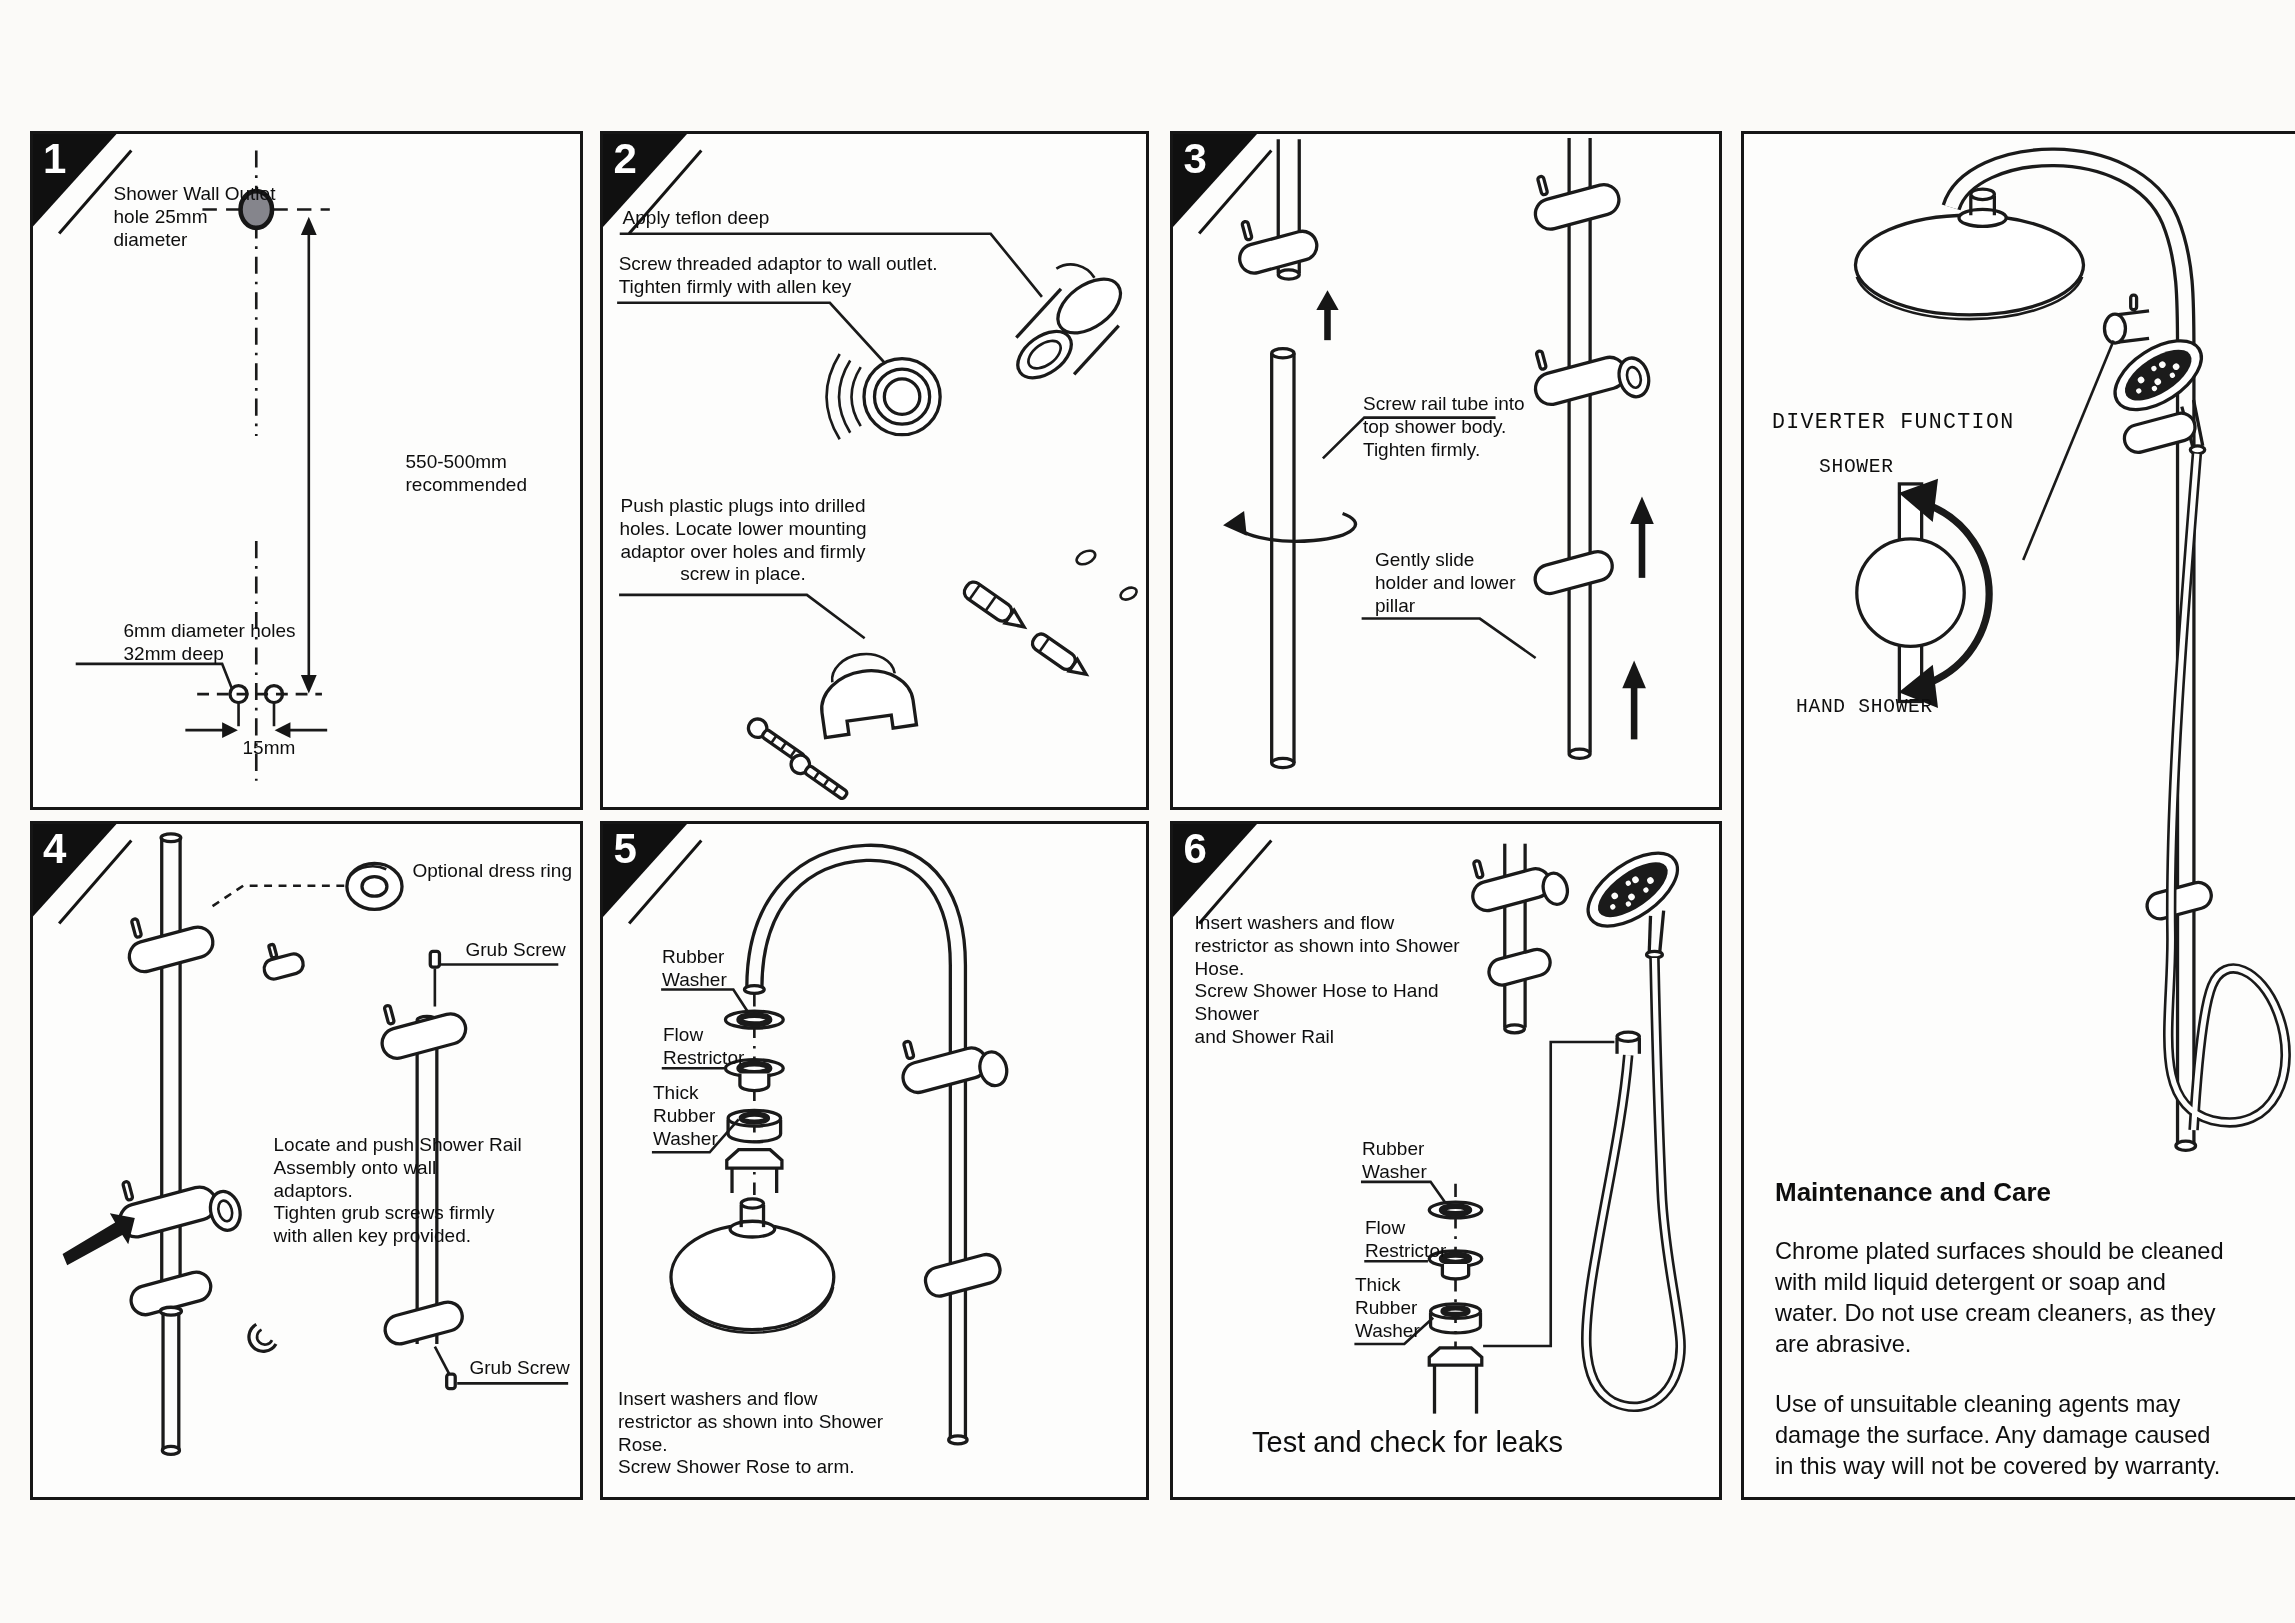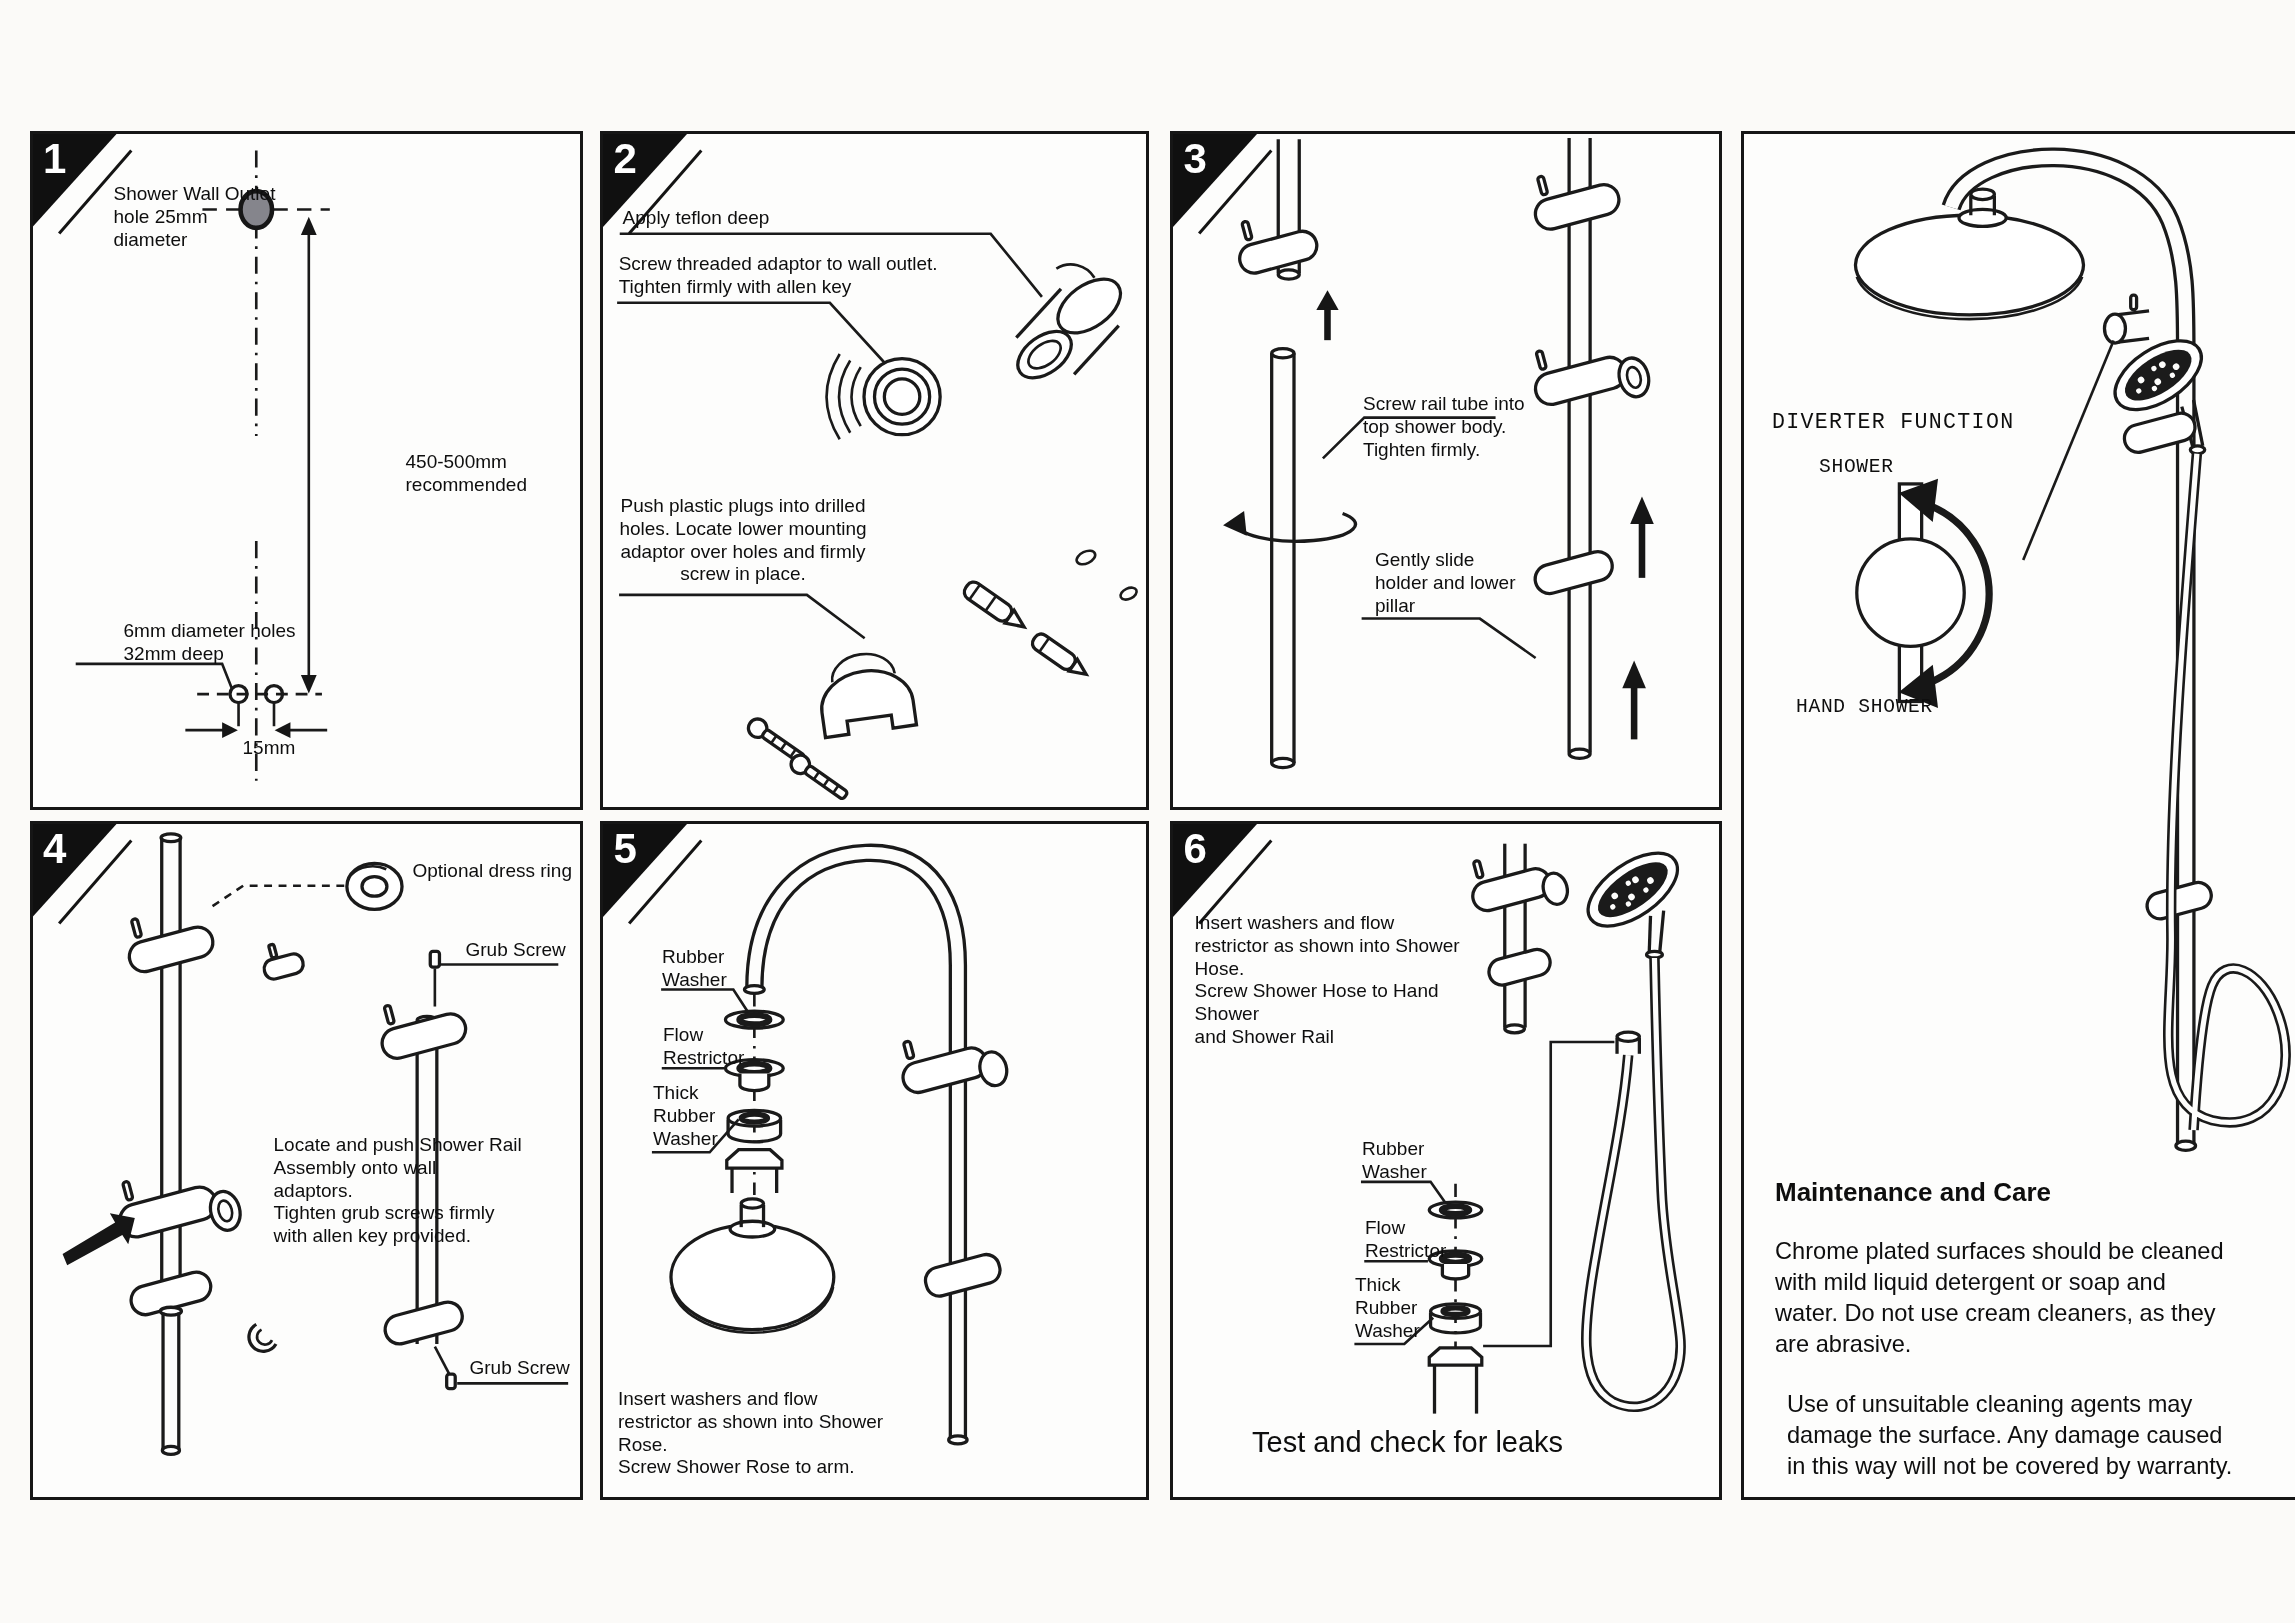--- a/index.html
+++ b/index.html
@@ -48,21 +48,21 @@
       <line class="ln" x1="367" y1="868" x2="367" y2="902"></line>
       <line class="ln" x1="232" y1="908" x2="296" y2="908"></line>
       <polygon class="blk" points="312,908 288,896 288,920"></polygon>
       <line class="ln" x1="448" y1="908" x2="384" y2="908"></line>
       <polygon class="blk" points="368,908 392,896 392,920"></polygon>
       <path class="ln" d="M65,807 L288,807 L303,845"></path>
     </svg>
     <div class="t" style="left:81px;top:49px;">Shower Wall Outlet
 hole 25mm
 diameter</div>
-    <div class="t" style="left:373px;top:317px;">450-500mm
+    <div class="t" style="left:373px;top:317px;">550-500mm
 recommended</div>
     <div class="t" style="left:43px;top:486px;margin-left:48px;">6mm diameter holes
 32mm deep</div>
     <div class="t" style="left:210px;top:603px;">15mm</div>
   </div>
 
   <div class="panel" style="left:600px;top:131px;width:549px;height:679px;">
     <div class="badge">
         <span>2</span>
       </div>
@@ -476,19 +476,19 @@
       </g>
     </svg>
     <div class="mono" style="left:28px;top:276px;font-size:21.6px;letter-spacing:1.3px;">DIVERTER FUNCTION</div>
     <div class="mono" style="left:75px;top:322px;font-size:19.6px;letter-spacing:0.7px;">SHOWER</div>
     <div class="mono" style="left:52px;top:562px;font-size:19.6px;letter-spacing:0.7px;">HAND SHOWER</div>
     <div class="m-title" style="left:31px;top:1043px;">Maintenance and Care</div>
     <div class="m-p" style="left:31px;top:1102px;width:478px;">Chrome plated surfaces should be cleaned
 with mild liquid detergent or soap and
 water. Do not use cream cleaners, as they
 are abrasive.</div>
-    <div class="m-p" style="left:31px;top:1255px;width:478px;margin-left:12px;">Use of unsuitable cleaning agents may
+    <div class="m-p" style="left:31px;top:1255px;width:478px;">Use of unsuitable cleaning agents may
 damage the surface. Any damage caused
 in this way will not be covered by warranty.</div>
   </div>
 
 </div>
 
 
 </body></html>

